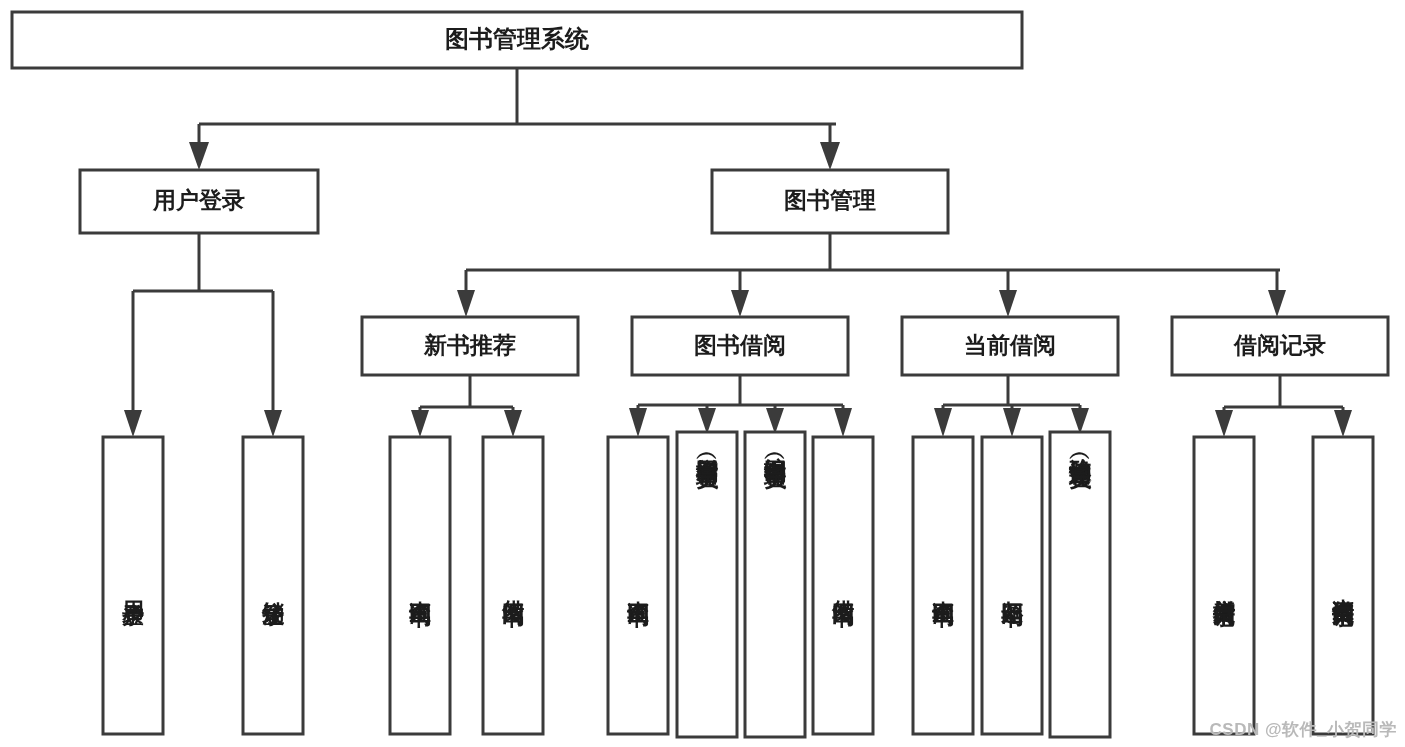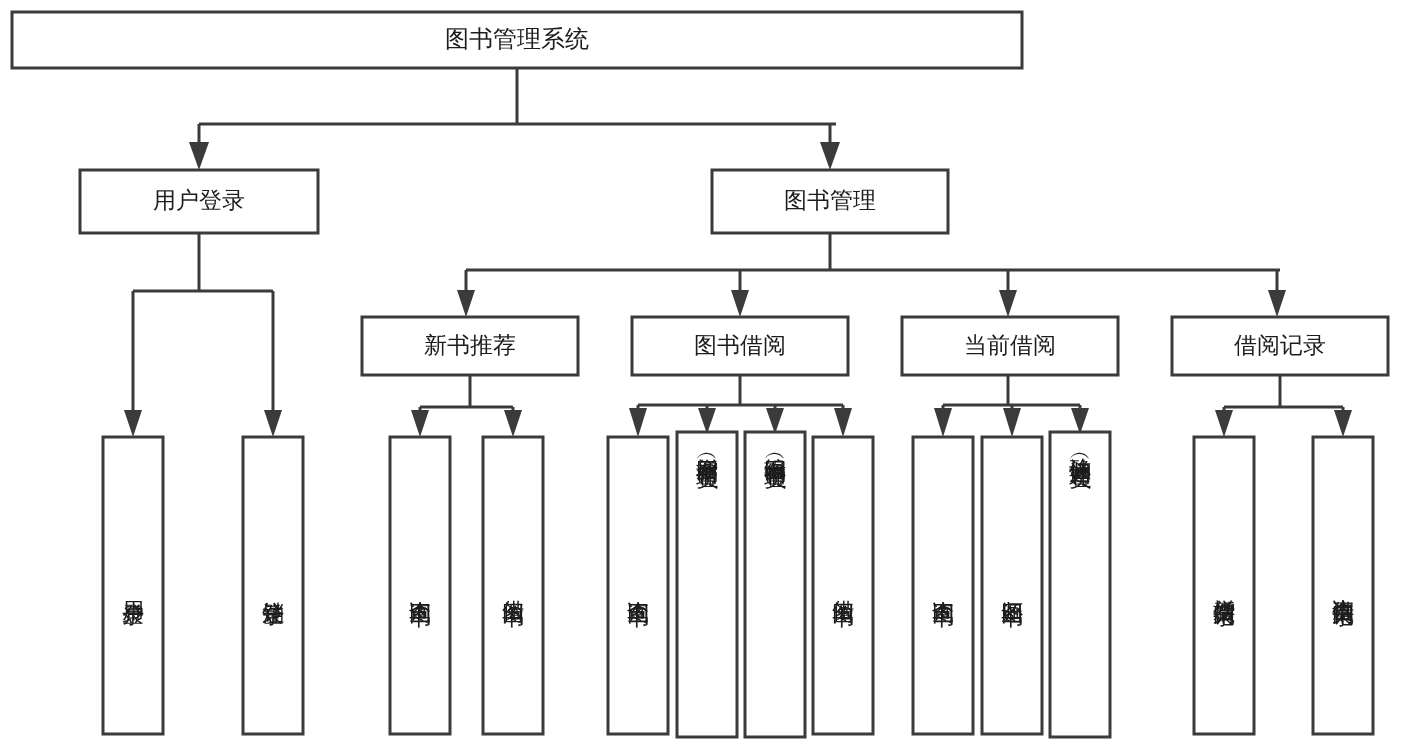--- a/index.html
+++ b/index.html
@@ -11,20 +11,21 @@
     width: 1405px;
     height: 747px;
     font-family: "Liberation Sans", "DejaVu Sans", sans-serif;
     overflow: hidden;
     position: relative;
   }
   #diagram-root {
     position: relative;
     width: 1405px;
     height: 747px;
+    font-weight: bold;
   }
   svg.diagram {
     position: absolute;
     top: 0;
     left: 0;
     width: 1405px;
     height: 747px;
     display: block;
   }
   .node-rect {
@@ -247,14 +248,15 @@
   <div class="vlabel-wrap" style="left:1050px; top:432px; width:60px; height:305px; align-items:flex-start;">
     <span class="vlabel" style="margin-top:8px;">确认归还（管理员）</span>
   </div>
   <div class="vlabel-wrap" style="left:1194px; top:437px; width:60px; height:297px;">
     <span class="vlabel">新增借阅记录</span>
   </div>
   <div class="vlabel-wrap" style="left:1313px; top:437px; width:60px; height:297px;">
     <span class="vlabel">查询借阅记录</span>
   </div>
 
+  <div class="watermark">CSDN @软件_小贺同学</div>
 
 </div>
 
 </body></html>

